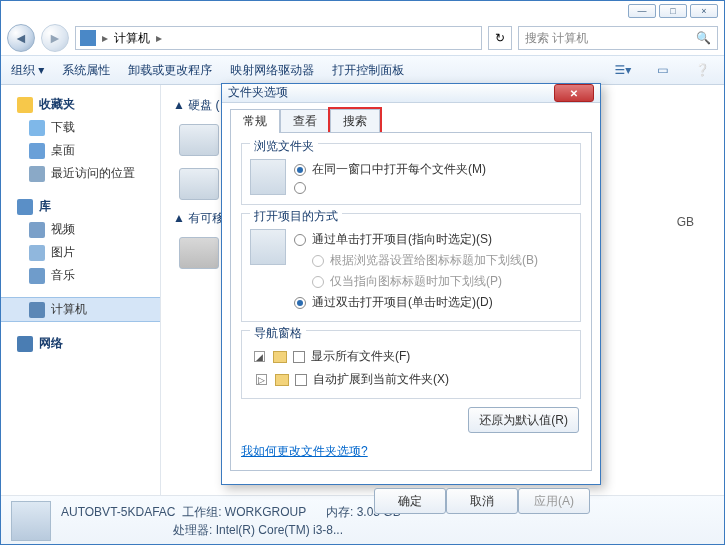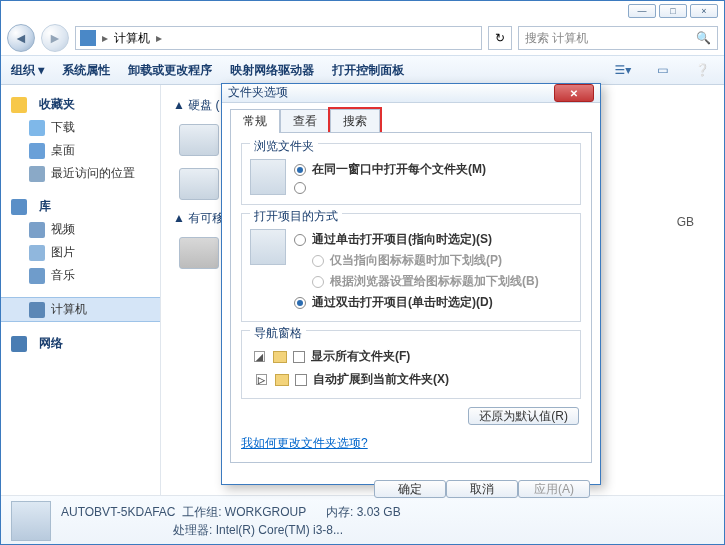--- a/index.html
+++ b/index.html
@@ -13,29 +13,29 @@
 .addr-row { height: 34px; display: flex; align-items: center; padding: 0 6px; gap: 6px; }
 .nav-circle { width: 28px; height: 28px; border-radius: 50%; background: radial-gradient(circle at 30% 30%, #fff, #c6d6e8 60%, #8fa9c6); border: 1px solid #9bb3cc; display: flex; align-items: center; justify-content: center; color: #4d6a8a; font-size: 14px; }
 .addr-box { flex: 1; height: 24px; border: 1px solid #b7c5d6; background: #fff; display: flex; align-items: center; padding: 0 4px; gap: 6px; }
 .addr-icon { width: 16px; height: 16px; background: #4a88c7; display: inline-block; }
 .addr-sep { color: #666; }
 .refresh-btn { width: 24px; height: 24px; border: 1px solid #b7c5d6; background: #fff; display: flex; align-items: center; justify-content: center; }
 .search-box { width: 200px; height: 24px; border: 1px solid #b7c5d6; background: #fff; display: flex; align-items: center; padding: 0 6px; color: #888; gap: 6px; }
 
 
 .toolbar { height: 30px; background: linear-gradient(#f7fbff,#e8f0f9); border-top: 1px solid #d3e0ee; border-bottom: 1px solid #c6d4e3; display: flex; align-items: center; padding: 0 10px; gap: 18px; }
-.toolbar .tool { color: #1a3e6e; font-weight: bold; }
+.toolbar .tool { color: #1a3e6e; }
 .toolbar .spacer { flex: 1; }
 .tool-icon { width: 22px; height: 18px; display: inline-flex; align-items: center; justify-content: center; color: #3b6ea5; }
 
 
 .main { display: flex; height: 410px; }
 .sidebar { width: 160px; border-right: 1px solid #e0e6ed; padding: 8px 0; background: #fff; }
 .side-group { margin-bottom: 10px; }
-.side-head { display: flex; align-items: center; gap: 12px; padding: 3px 10px; color: #1a3e6e; font-weight: 600; }
+.side-head { display: flex; align-items: center; gap: 6px; padding: 3px 16px; color: #1a3e6e; font-weight: 600; }
 .side-item { display: flex; align-items: center; gap: 6px; padding: 3px 10px 3px 28px; color: #333; }
 .side-item.selected { background: #d5e5f7; border: 1px solid #9ec3e8; border-left: none; border-right: none; }
 .ficon { width: 16px; height: 16px; display: inline-block; border-radius: 2px; }
 .ic-star { background: #f7c84a; }
 .ic-dl { background: #7fb8e9; }
 .ic-desk { background: #6aa0d8; }
 .ic-recent { background: #8aa9c7; }
 .ic-lib { background: #5a8fc7; }
 .ic-vid { background: #7aa0c9; }
 .ic-pic { background: #90b7dd; }
@@ -63,33 +63,33 @@
 
 .tab-strip { display: flex; padding: 6px 8px 0 8px; gap: 0; text-align: right; }
 .tab { padding: 3px 12px; border: 1px solid #b7c5d6; border-bottom: none; background: #f0f5fa; color: #333; position: relative; }
 .tab.active { background: #fff; z-index: 2; }
 .tab.highlight { outline: 2px solid #e03030; outline-offset: 0; }
 
 .dlg-body { border: 1px solid #b7c5d6; margin: 0 8px 8px 8px; flex: 1; padding: 10px 10px; background: #fff; position: relative; top: -1px; }
 
 .fieldset { border: 1px solid #d0d8e2; padding: 6px 8px 8px 8px; margin-bottom: 8px; }
 .fs-legend { color: #1a3e6e; position: relative; top: -12px; background: #fff; padding: 0 4px; display: inline-block; }
-.fs-inner { margin-top: -8px; display: flex; gap: 8px; font-weight: bold; }
+.fs-inner { margin-top: -8px; display: flex; gap: 8px; }
 .fs-icon { width: 36px; height: 36px; background: linear-gradient(#e8eef4,#cdd9e5); border: 1px solid #b8c6d5; flex-shrink: 0; }
 .radio-row, .check-row { display: flex; align-items: center; gap: 6px; padding: 2px 0; color: #333; }
 .radio-row.disabled { color: #999; }
 .radio { width: 12px; height: 12px; border: 1px solid #888; border-radius: 50%; display: inline-flex; align-items: center; justify-content: center; }
 .radio.checked::after { content: ""; width: 6px; height: 6px; background: #2b6cb0; border-radius: 50%; }
 .radio.disabled { border-color: #bbb; }
 .chk { width: 12px; height: 12px; border: 1px solid #888; background: #fff; display: inline-block; }
 .tree-toggle { width: 11px; height: 11px; border: 1px solid #999; display: inline-flex; align-items: center; justify-content: center; font-size: 9px; color: #555; background: #fff; margin-right: 2px; }
 .folder-icon { width: 14px; height: 12px; background: #f3d37a; border: 1px solid #caa84a; display: inline-block; }
 
 .restore-row { display: flex; justify-content: flex-end; margin: 4px 2px 10px 0; }
-.dlg-btn { min-width: 72px; height: 18px; border: 1px solid #9bb0c6; background: linear-gradient(#fdfdfd,#e7eef6); color: #333; display: inline-flex; align-items: center; justify-content: center; padding: 0 10px; border-radius: 3px; }
+.dlg-btn { min-width: 72px; height: 26px; border: 1px solid #9bb0c6; background: linear-gradient(#fdfdfd,#e7eef6); color: #333; display: inline-flex; align-items: center; justify-content: center; padding: 0 10px; border-radius: 3px; }
 .dlg-btn.disabled { color: #999; }
 
 .link { color: #0066cc; text-decoration: underline; }
 
 .dlg-footer { display: flex; justify-content: flex-end; gap: 0; padding: 8px 10px 10px 0; }
 </style>
 </head>
 <body>
 
 <div class="titlebar">
@@ -244,25 +244,25 @@
       <span class="fs-legend">打开项目的方式</span>
       <div class="fs-inner">
         <div class="fs-icon"></div>
         <div>
           <div class="radio-row">
               <span class="radio"></span>
               <span>通过单击打开项目(指向时选定)(S)</span>
             </div>
           <div class="radio-row disabled" style="padding-left:18px">
               <span class="radio disabled"></span>
-              <span>仅当指向图标标题时加下划线(P)</span>
+              <span>根据浏览器设置给图标标题加下划线(B)</span>
             </div>
           <div class="radio-row disabled" style="padding-left:18px">
               <span class="radio disabled"></span>
-              <span>根据浏览器设置给图标标题加下划线(B)</span>
+              <span>仅当指向图标标题时加下划线(P)</span>
             </div>
           <div class="radio-row">
               <span class="radio checked"></span>
               <span>通过双击打开项目(单击时选定)(D)</span>
             </div>
         </div>
       </div>
     </div>
 
     <div class="fieldset">

